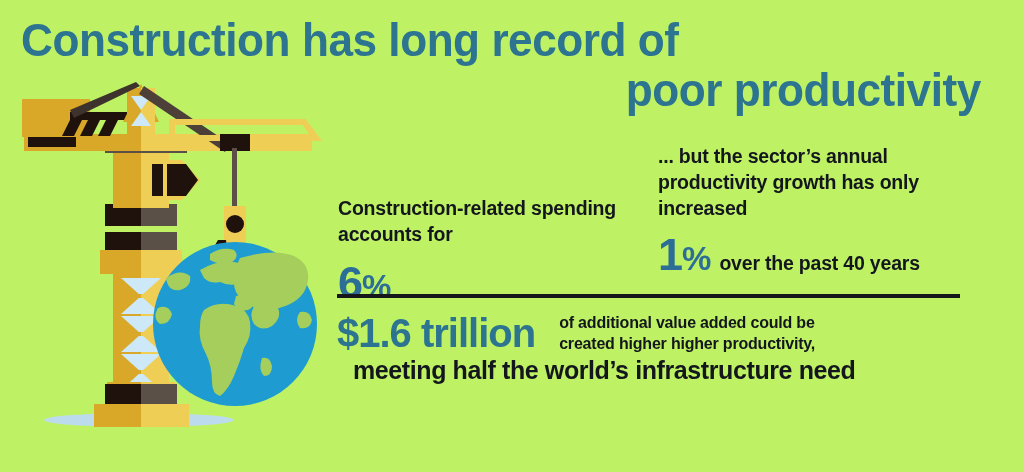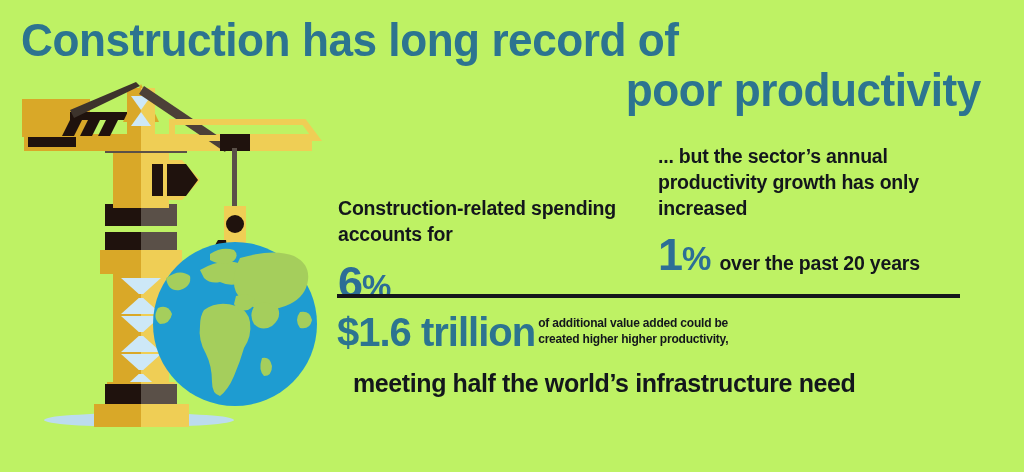--- a/index.html
+++ b/index.html
@@ -132,31 +132,31 @@
     color: #2c7490;
     font-weight: bold;
     font-size: 40px;
     line-height: 1;
     letter-spacing: -1px;
     white-space: nowrap;
   }
   .trillion-tail {
     color: #13161c;
     font-weight: bold;
-    font-size: 12px;
+    font-size: 16px;
     line-height: 1.33;
-    margin-left: 3px;
+    margin-left: 24px;
     letter-spacing: -0.2px;
   }
   .bottom-final {
     color: #13161c;
     font-weight: bold;
     font-size: 25px;
     letter-spacing: -0.4px;
-    margin-top: 17px;
+    margin-top: 1px;
     margin-left: 16px;
     white-space: nowrap;
   }
 </style>
 </head>
 <body>
 
 <div id="infographic">
 
   <div class="headline">
@@ -277,21 +277,21 @@
     <div class="stat-lead">Construction-related spending accounts for</div>
     <div class="stat-figure-row">
       <span class="big-num"><span>6</span><span class="pct">%</span></span>
     </div>
   </div>
 
   <div class="stat-col-right">
     <div class="stat-lead">... but the sector’s annual productivity growth has only increased</div>
     <div class="stat-figure-row">
       <span class="big-num"><span>1</span><span class="pct">%</span></span>
-      <span class="stat-tail">over the past 20 years</span>
+      <span class="stat-tail">over the past 40 years</span>
     </div>
   </div>
 
   <div class="divider"></div>
 
   <div class="bottom-block">
     <div class="bottom-row">
       <span class="trillion">$1.6 trillion</span>
       <span class="trillion-tail">
         <span>of additional value added could be</span><br>

